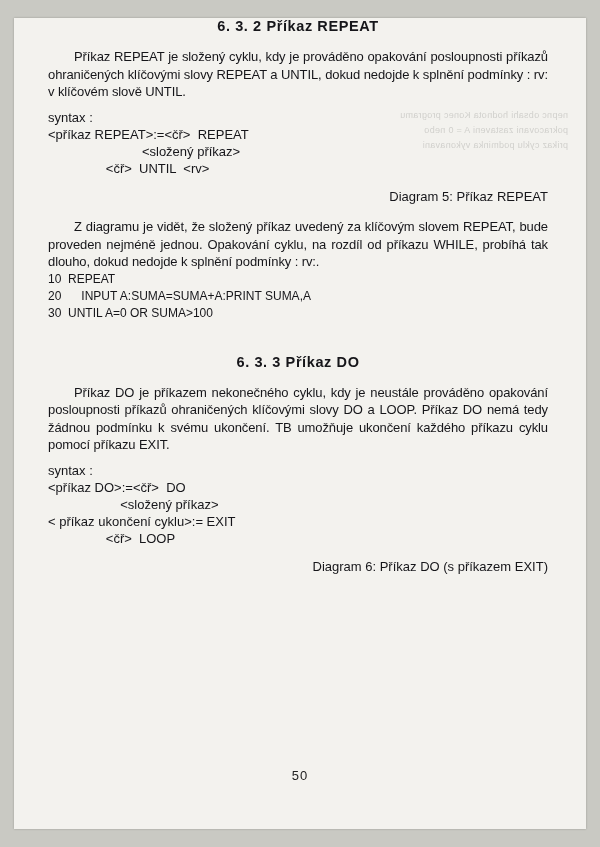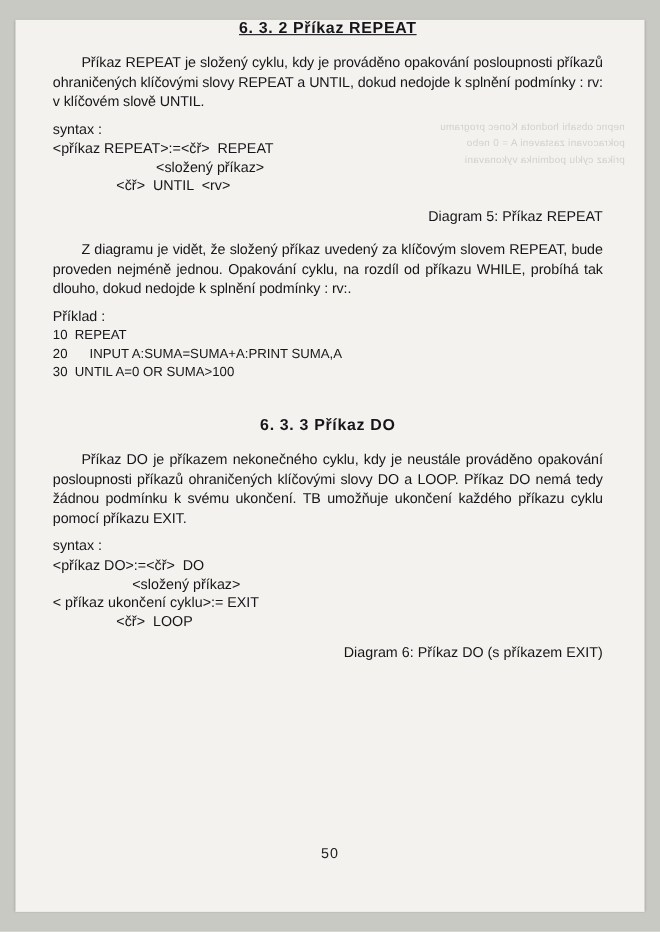--- a/index.html
+++ b/index.html
@@ -43,21 +43,21 @@
     width: 500px;
     color: #16161a;
   }
   h2.section-head {
     font-size: 14.5px;
     font-weight: bold;
     text-align: center;
     margin: 0;
     letter-spacing: 0.6px;
   }
-  .sec1 { margin-top: 52px; text-decoration: underline; }
+  .sec1 { margin-top: 52px; }
   .sec2 { margin-top: 0; }
   p.para {
     font-size: 13px;
     line-height: 17.5px;
     text-align: justify;
     margin: 14px 0 0 0;
     letter-spacing: -0.1px;
   }
   p.para.indent { text-indent: 26px; }
   .label {
@@ -129,21 +129,20 @@
 
     <p class="syntax">&lt;příkaz REPEAT&gt;:=&lt;čř&gt;  REPEAT</p>
     <p class="syntax">                          &lt;složený příkaz&gt;</p>
     <p class="syntax">                &lt;čř&gt;  UNTIL  &lt;rv&gt;</p>
 
     <p class="caption">Diagram 5: Příkaz REPEAT</p>
 
 
     <p class="para indent">Z diagramu je vidět, že složený příkaz uvedený za klíčovým slovem REPEAT, bude proveden nejméně jednou. Opakování cyklu, na rozdíl od příkazu WHILE, probíhá tak dlouho, dokud nedojde k splnění podmínky : rv:.</p>
 
-    <p class="label">Příklad :</p>
 
     <p class="code">10  REPEAT</p>
     <p class="code">20      INPUT A:SUMA=SUMA+A:PRINT SUMA,A</p>
     <p class="code">30  UNTIL A=0 OR SUMA&gt;100</p>
 
     <div class="spacer-sm"></div>
 
     <h2 class="section-head sec2" style="margin-top:26px;">6.  3.  3    Příkaz  DO</h2>
 
     <p class="para indent">Příkaz DO je příkazem nekonečného cyklu, kdy je neustále prováděno opakování posloupnosti příkazů ohraničených klíčovými slovy DO a LOOP. Příkaz DO nemá tedy žádnou podmínku k svému ukončení. TB umožňuje ukončení každého příkazu cyklu pomocí příkazu EXIT.</p>

